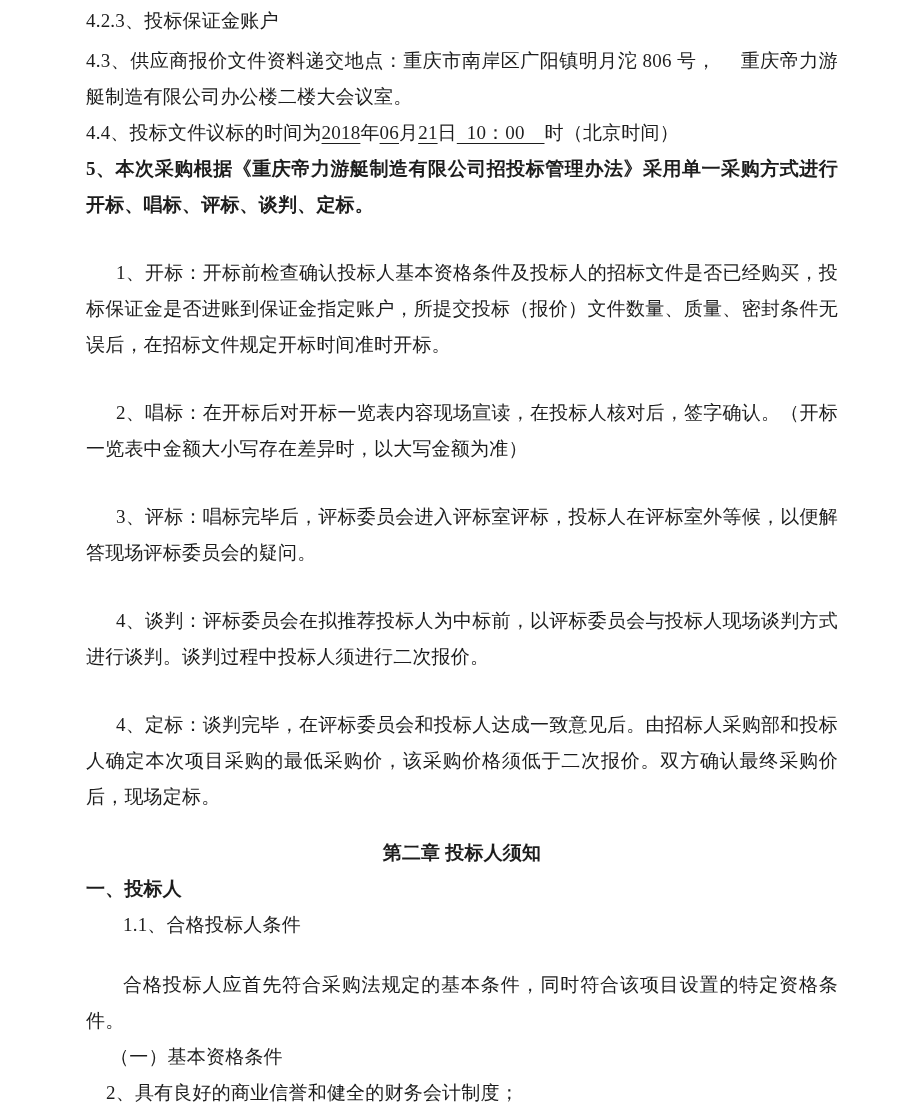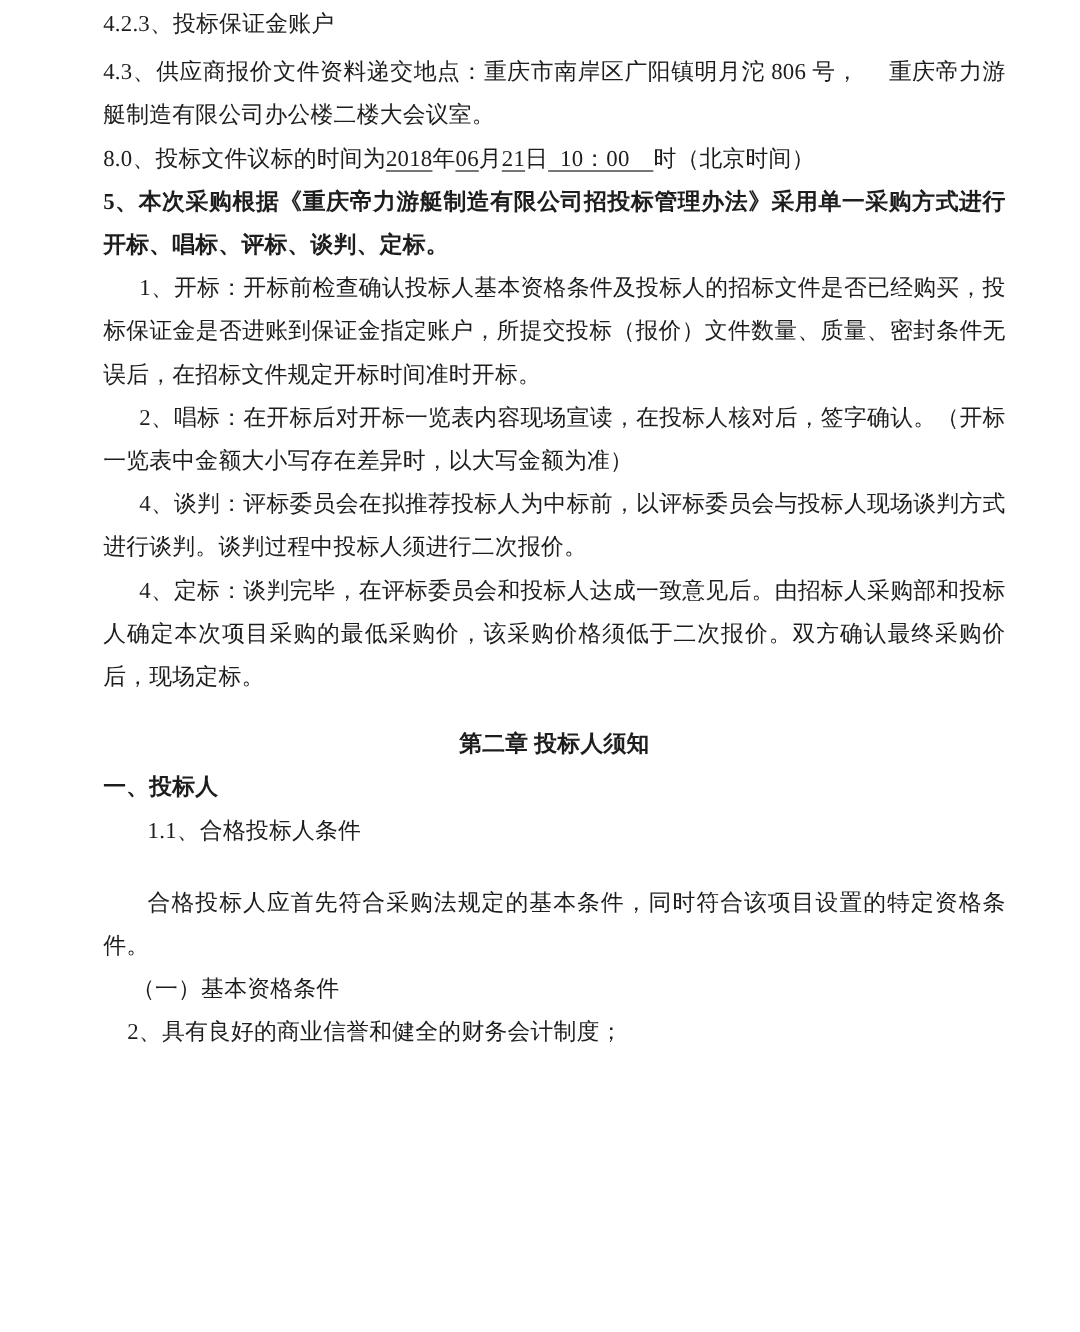--- a/index.html
+++ b/index.html
@@ -5,21 +5,21 @@
   html,body{margin:0;padding:0;}
   body{
     width:900px;height:1110px;overflow:hidden;background:#ffffff;
     font-family:"Liberation Serif","DejaVu Serif",serif;
     color:#1d1d1d;
   }
   .page{width:900px;height:1110px;background:#ffffff;}
   .content{padding:3px 62px 0 86px;}
   p{margin:0;font-size:19px;line-height:36px;text-align:justify;letter-spacing:0.2px;}
   .bold{font-weight:bold;}
-  .ind30{text-indent:30px;}
+  .ind30{text-indent:30px;margin-top:32px;}
   .ind37{text-indent:37px;}
   .ind24{text-indent:24px;}
   .ind20{text-indent:20px;}
   .mt4{margin-top:4px;}
   .mt6{margin-top:24px;}
   .chapter{margin-top:20px;text-align:center;font-weight:bold;}
   .u{text-decoration:underline;text-underline-offset:4px;white-space:pre;}
   
   .acct-table{
     width:537px;margin:5px 0 0 97px;
@@ -39,26 +39,27 @@
 <body>
 
 <div class="page">
   <div class="content">
 
     <p>4.2.3、投标保证金账户</p>
 
 
     <p class="mt4">4.3、供应商报价文件资料递交地点：重庆市南岸区广阳镇明月沱 806 号，　 重庆帝力游艇制造有限公司办公楼二楼大会议室。</p>
 
-    <p><span>8.0、投标文件议标的时间为</span><span class="u">2018</span><span>年</span><span class="u">06</span><span>月</span><span class="u">21</span><span>日</span><span class="u">  10：00    </span><span>时（北京时间）</span></p>
+    <p><span>4.4、投标文件议标的时间为</span><span class="u">2018</span><span>年</span><span class="u">06</span><span>月</span><span class="u">21</span><span>日</span><span class="u">  10：00    </span><span>时（北京时间）</span></p>
 
     <p class="bold">5、本次采购根据《重庆帝力游艇制造有限公司招投标管理办法》采用单一采购方式进行开标、唱标、评标、谈判、定标。</p>
 
     <p class="ind30">1、开标：开标前检查确认投标人基本资格条件及投标人的招标文件是否已经购买，投标保证金是否进账到保证金指定账户，所提交投标（报价）文件数量、质量、密封条件无误后，在招标文件规定开标时间准时开标。</p>
     <p class="ind30">2、唱标：在开标后对开标一览表内容现场宣读，在投标人核对后，签字确认。（开标一览表中金额大小写存在差异时，以大写金额为准）</p>
+    <p class="ind30">3、评标：唱标完毕后，评标委员会进入评标室评标，投标人在评标室外等候，以便解答现场评标委员会的疑问。</p>
     <p class="ind30">4、谈判：评标委员会在拟推荐投标人为中标前，以评标委员会与投标人现场谈判方式进行谈判。谈判过程中投标人须进行二次报价。</p>
     <p class="ind30">4、定标：谈判完毕，在评标委员会和投标人达成一致意见后。由招标人采购部和投标人确定本次项目采购的最低采购价，该采购价格须低于二次报价。双方确认最终采购价后，现场定标。</p>
 
     <p class="chapter">第二章 投标人须知</p>
 
     <p class="bold">一、投标人</p>
     <p class="ind37">1.1、合格投标人条件</p>
 
     <p class="ind37 mt6">合格投标人应首先符合采购法规定的基本条件，同时符合该项目设置的特定资格条件。</p>
 

